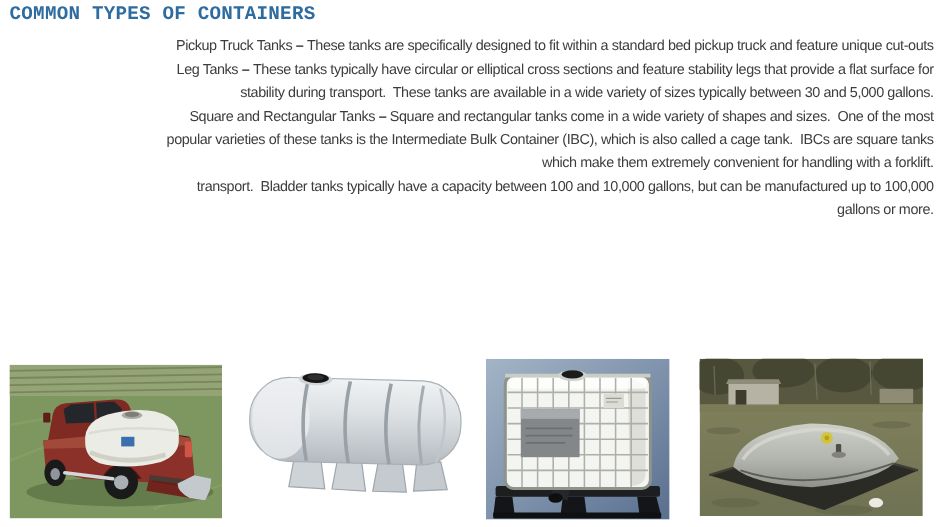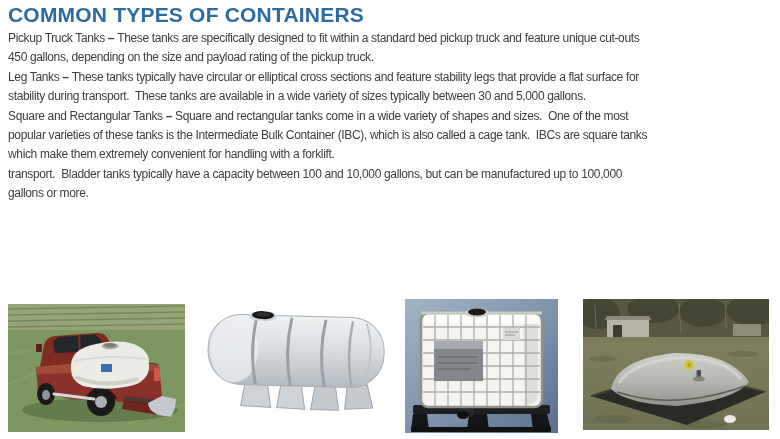--- a/index.html
+++ b/index.html
@@ -1,44 +1,43 @@
 <!DOCTYPE html>
 <html><head>
 <meta charset="utf-8">
 <style>
   html,body{margin:0;padding:0;background:#ffffff;}
   .page{position:relative;width:780px;height:439px;background:#ffffff;overflow:hidden;
         font-family:"Liberation Sans",sans-serif;}
   .page-title{position:absolute;left:8px;top:3px;margin:0;
-        font-family:Liberation Sans, sans-serif;font-size:21px;font-weight:bold;
+        font-family:Liberation Mono, monospace;font-size:16px;font-weight:bold;
         letter-spacing:0.2px;color:#2e6b9f;}
   .text-block{position:absolute;left:8px;top:29px;width:770px;color:#3d3d3d;
         font-size:12px;letter-spacing:-0.35px;}
-  .para{margin:0 0 1px 0;}
+  .para{margin:0 0 1px 0;text-align:right;}
   .line{white-space:pre;line-height:19px;height:19px;}
   .sep{font-weight:bold;}
   .photo{position:absolute;margin:0;padding:0;}
   .photo svg{display:block;width:100%;height:100%;}
   .photo-truck{left:8px;top:304px;width:177px;height:128px;}
   .photo-legtank{left:198px;top:306px;width:196px;height:112px;}
   .photo-ibc{left:405px;top:299px;width:153px;height:134px;}
   .photo-bladder{left:583px;top:299px;width:186px;height:131px;}
 </style>
 </head>
 <body>
 
 <div class="page">
 
   <h1 class="page-title">COMMON TYPES OF CONTAINERS</h1>
 
   <div class="text-block">
 
     <div class="para">
       <div class="line"><span class="term">Pickup Truck Tanks</span><span class="sep"> – </span><span>These tanks are specifically designed to fit within a standard bed pickup truck and feature unique cut-outs</span></div>
-      <div class="line">450 gallons, depending on the size and payload rating of the pickup truck.</div>
     </div>
 
     <div class="para">
       <div class="line"><span class="term">Leg Tanks</span><span class="sep"> – </span><span>These tanks typically have circular or elliptical cross sections and feature stability legs that provide a flat surface for</span></div>
       <div class="line">stability during transport.  These tanks are available in a wide variety of sizes typically between 30 and 5,000 gallons.</div>
     </div>
 
     <div class="para">
       <div class="line"><span class="term">Square and Rectangular Tanks</span><span class="sep"> – </span><span>Square and rectangular tanks come in a wide variety of shapes and sizes.  One of the most</span></div>
       <div class="line">popular varieties of these tanks is the Intermediate Bulk Container (IBC), which is also called a cage tank.  IBCs are square tanks</div>

